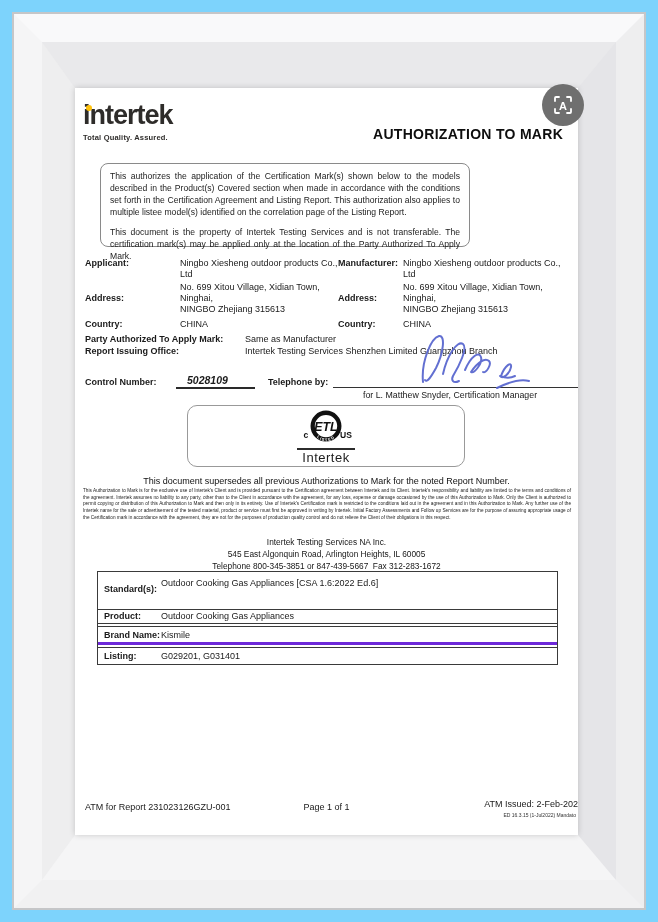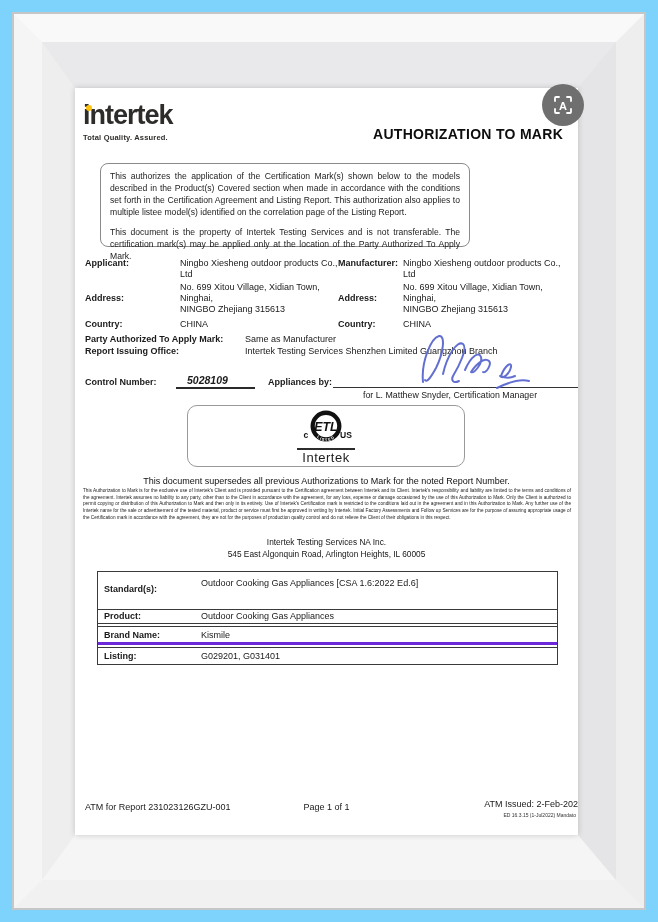--- a/index.html
+++ b/index.html
@@ -29,21 +29,21 @@
   .auth-line{left:258px;top:299px;width:245px;height:0;border-bottom:1.5px solid #333;}
   
   .etl-box{left:112px;top:317px;width:278px;height:62px;box-sizing:border-box;border:1px solid #999;border-radius:10px;display:flex;flex-direction:column;align-items:center;justify-content:flex-start;padding-top:2px;}
   .etl-divider{width:58px;height:2px;background:#2c2c2c;margin:0 0 1px 0;}
   .etl-word{font-size:13px;color:#1d1d1d;letter-spacing:.5px;line-height:1.1;}
   .supersedes{left:0;top:388px;width:100%;text-align:center;font-size:9px;color:#111;}
   .legal{left:8px;top:400px;width:488px;font-size:4.7px;line-height:1.42;text-align:justify;color:#222;}
   .issuer{left:0;top:448px;width:100%;text-align:center;font-size:8.3px;line-height:1.45;color:#151515;}
   
   .ptable{left:22px;top:483px;width:461px;box-sizing:border-box;border:1.5px solid #3a3a3a;background:#fff;}
-  .trow{display:flex;box-sizing:border-box;gap:40px;}
+  .trow{display:flex;box-sizing:border-box;}
   .trow .tl{width:63px;box-sizing:border-box;padding:3px 0 0 6px;font-weight:bold;font-size:9px;flex:none;}
   .trow .tv{flex:1;font-size:9px;padding-top:3px;}
   .row-std{height:38px;border-bottom:1px solid #3a3a3a;}
   .row-std .tl{padding-top:12px;}
   .row-std .tv div:first-child{margin-top:3px;}
   .row-std .tv div + div{margin-top:9px;}
   .row-prod{height:14px;border-bottom:1px solid #3a3a3a;}
   .row-prod .tl,.row-prod .tv{padding-top:1px;}
   .row-brand{height:19px;margin-top:2px;border-top:1px solid #3a3a3a;border-bottom:3px solid #6d28d9;}
   .row-models{height:17px;margin-top:2px;border-top:1px solid #3a3a3a;}
@@ -96,21 +96,21 @@
           <div class="abs lbl" style="left:263px;top:231px;">Country:</div>
           <div class="abs val" style="left:328px;top:231px;">CHINA</div>
 
           <div class="abs lbl" style="left:10px;top:246px;">Party Authorized To Apply Mark:</div>
           <div class="abs val" style="left:170px;top:246px;">Same as Manufacturer</div>
           <div class="abs lbl" style="left:10px;top:258px;">Report Issuing Office:</div>
           <div class="abs val" style="left:170px;top:258px;width:333px;">Intertek Testing Services Shenzhen Limited Guangzhou Branch</div>
 
           <div class="abs lbl" style="left:10px;top:289px;">Control Number:</div>
           <div class="abs ctl-underline">5028109</div>
-          <div class="abs lbl" style="left:193px;top:289px;">Appliances by:</div>
+          <div class="abs lbl" style="left:193px;top:289px;">Telephone by:</div>
           <div class="abs auth-line"></div>
           <div class="abs" style="left:288px;top:302px;font-size:8.8px;">for L. Matthew Snyder, Certification Manager</div>
 
           <svg class="abs" style="left:338px;top:238px;" width="130" height="68" viewBox="0 0 130 68">
             <g fill="none" stroke="#5a68cf" stroke-width="2" stroke-linecap="round" stroke-linejoin="round" opacity="0.95">
               <path d="M10,56 C8,36 18,12 26,10 C33,9 30,28 23,42 C18,51 14,57 12,54"></path>
               <path d="M30,48 C34,30 44,14 50,18 C55,22 46,40 40,50 C38,54 40,58 46,55"></path>
               <path d="M52,44 C58,30 66,25 68,31 C70,37 61,48 58,46 C64,37 72,31 76,35 C79,38 73,48 70,46"></path>
               <path d="M88,50 C92,39 99,35 98,41 C97,47 90,54 87,50 C92,52 98,52 102,50"></path>
               <path d="M84,62 C96,56 108,53 116,55"></path>
@@ -131,20 +131,21 @@
             <div class="etl-divider"></div>
             <span class="etl-word">Intertek</span>
           </div>
 
           <div class="abs supersedes">This document supersedes all previous Authorizations to Mark for the noted Report Number.</div>
           <div class="abs legal">This Authorization to Mark is for the exclusive use of Intertek's Client and is provided pursuant to the Certification agreement between Intertek and its Client. Intertek's responsibility and liability are limited to the terms and conditions of the agreement. Intertek assumes no liability to any party, other than to the Client in accordance with the agreement, for any loss, expense or damage occasioned by the use of this Authorization to Mark. Only the Client is authorized to permit copying or distribution of this Authorization to Mark and then only in its entirety. Use of Intertek's Certification mark is restricted to the conditions laid out in the agreement and in this Authorization to Mark. Any further use of the Intertek name for the sale or advertisement of the tested material, product or service must first be approved in writing by Intertek. Initial Factory Assessments and Follow up Services are for the purpose of assuring appropriate usage of the Certification mark in accordance with the agreement, they are not for the purposes of production quality control and do not relieve the Client of their obligations in this respect.</div>
 
           <div class="abs issuer">
             <div>Intertek Testing Services NA Inc.</div>
             <div>545 East Algonquin Road, Arlington Heights, IL 60005</div>
+            <div>Telephone 800-345-3851 or 847-439-5667&nbsp; Fax 312-283-1672</div>
           </div>
 
           <div class="abs ptable">
             <div class="trow row-std">
               <div class="tl">Standard(s):</div>
               <div class="tv">
                 <div>Outdoor Cooking Gas Appliances [CSA 1.6:2022 Ed.6]</div>
               </div>
             </div>
             <div class="trow row-prod">

